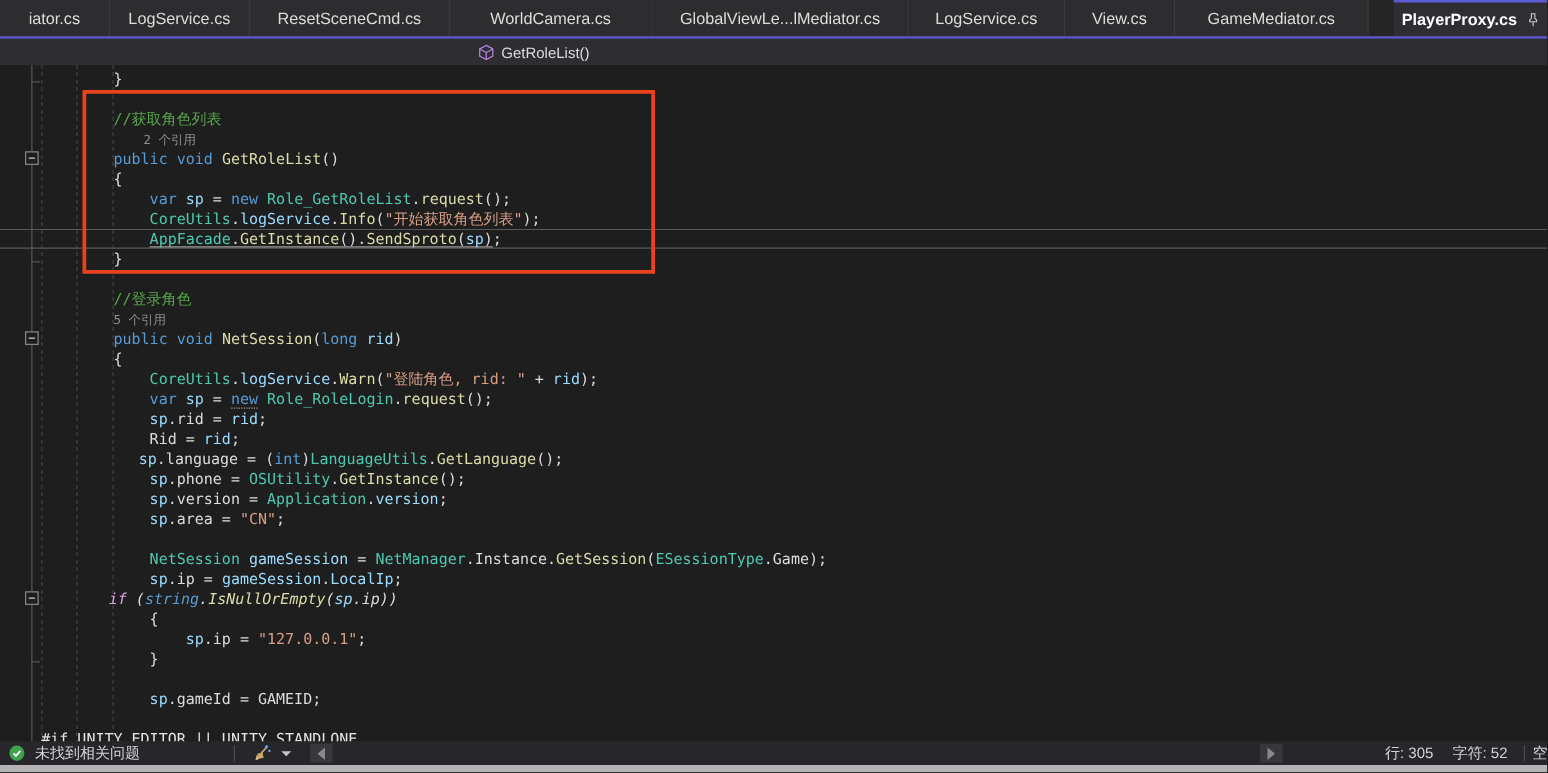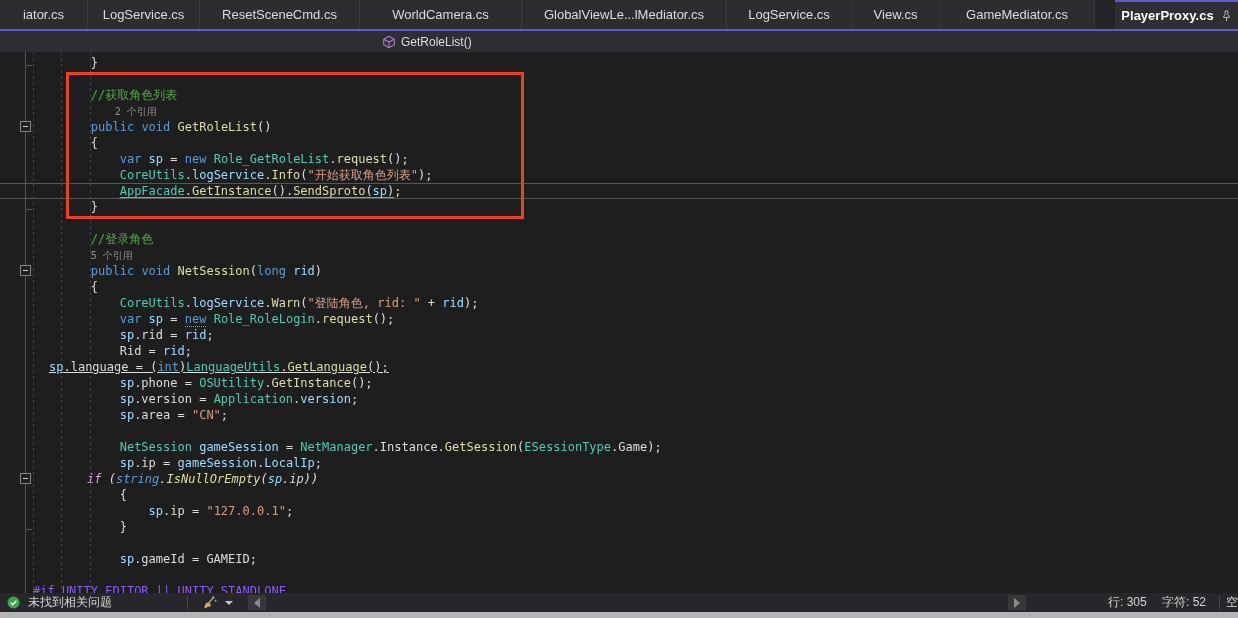--- a/index.html
+++ b/index.html
@@ -27,21 +27,21 @@
   .editor{position:absolute;left:0;top:52px;width:1238px;height:541px;background:#1e1e1e;overflow:hidden;}
   .guide{position:absolute;top:0;bottom:0;width:1px;z-index:0;
          background:repeating-linear-gradient(180deg,#3f3f46 0 3px,transparent 3px 6px);}
   .structline{position:absolute;left:25px;top:0;bottom:0;width:1px;background:#555;z-index:0;}
   .code{position:absolute;left:0;top:3px;width:100%;z-index:1;}
   .line{position:relative;height:16px;line-height:16px;font-family:"DejaVu Sans Mono",monospace;
         font-size:12px;white-space:pre;color:#dcdcdc;}
   .line.cur{box-shadow:inset 0 1px 0 #585858, inset 0 -1px 0 #585858;}
   .sg-k{color:#569cd6}.sg-cf{color:#d8a0df}.sg-t{color:#4ec9b0}.sg-m{color:#dcdcaa}
   .sg-s{color:#d69d85}.sg-c{color:#57a64a}.sg-v{color:#9cdcfe}.sg-p{color:#dcdcdc}
-  .sg-pp{color:#8b5cf6}.sg-cl{color:#8f8f8f;font-size:10px}
+  .sg-pp{color:#e5e5e5}.sg-cl{color:#8f8f8f;font-size:10px}
   .u{text-decoration:underline;text-decoration-color:#9a9a9a;text-underline-offset:2px;}
   .du{border-bottom:1px dotted #9b9b9b;}
   .fold-box{position:absolute;left:20px;top:2px;width:11px;height:11px;background:#1e1e1e;
             border:1px solid #858585;box-sizing:border-box;z-index:2;cursor:pointer;}
   .fold-box::after{content:"";position:absolute;left:2px;top:4px;width:5px;height:1px;background:#cfcfcf;}
   .fold-tick{position:absolute;left:25px;top:10px;width:7px;height:1px;background:#555;}
   .red-box{position:absolute;left:66px;top:20px;width:458px;height:147px;border:3px solid #e8431c;
            box-sizing:border-box;z-index:3;pointer-events:none;}
   
   .healthbar{position:absolute;left:0;top:593px;width:1238px;height:19px;background:#27272b;
@@ -131,21 +131,21 @@
         <div class="line" style="padding-left: 90.8px;"><div class="fold-tick"></div><span class="sg-p">}</span></div>
         <div class="line" style="padding-left: 33px;"></div>
         <div class="line" style="padding-left: 90.8px;"><span class="sg-c">//登录角色</span></div>
         <div class="line" style="padding-left: 90.8px;"><span class="sg-cl">5 个引用</span></div>
         <div class="line" style="padding-left: 90.8px;"><div class="fold-box"></div><span class="sg-k">public</span><span class="sg-p"> </span><span class="sg-k">void</span><span class="sg-p"> </span><span class="sg-m">NetSession</span><span class="sg-p">(</span><span class="sg-k">long</span><span class="sg-p"> </span><span class="sg-v">rid</span><span class="sg-p">)</span></div>
         <div class="line" style="padding-left: 90.8px;"><span class="sg-p">{</span></div>
         <div class="line" style="padding-left: 119.7px;"><span class="sg-t">CoreUtils</span><span class="sg-p">.</span><span class="sg-v">logService</span><span class="sg-p">.</span><span class="sg-m">Warn</span><span class="sg-p">(</span><span class="sg-s">"登陆角色, rid: "</span><span class="sg-p"> + </span><span class="sg-v">rid</span><span class="sg-p">);</span></div>
         <div class="line" style="padding-left: 119.7px;"><span class="sg-k">var</span><span class="sg-p"> </span><span class="sg-v">sp</span><span class="sg-p"> = </span><span class="sg-k du">new</span><span class="sg-p"> </span><span class="sg-t">Role_RoleLogin</span><span class="sg-p">.</span><span class="sg-m">request</span><span class="sg-p">();</span></div>
         <div class="line" style="padding-left: 119.7px;"><span class="sg-v">sp</span><span class="sg-p">.rid = </span><span class="sg-v">rid</span><span class="sg-p">;</span></div>
         <div class="line" style="padding-left: 119.7px;"><span class="sg-p">Rid = </span><span class="sg-v">rid</span><span class="sg-p">;</span></div>
-        <div class="line" style="padding-left: 49px; text-decoration: underline;"><span class="sg-v">sp</span><span class="sg-p">.language = (</span><span class="sg-k">int</span><span class="sg-p">)</span><span class="sg-t">LanguageUtils</span><span class="sg-p">.</span><span class="sg-m">GetLanguage</span><span class="sg-p">();</span></div>
+        <div class="line" style="padding-left: 111px;"><span class="sg-v">sp</span><span class="sg-p">.language = (</span><span class="sg-k">int</span><span class="sg-p">)</span><span class="sg-t">LanguageUtils</span><span class="sg-p">.</span><span class="sg-m">GetLanguage</span><span class="sg-p">();</span></div>
         <div class="line" style="padding-left: 119.7px;"><span class="sg-v">sp</span><span class="sg-p">.phone = </span><span class="sg-t">OSUtility</span><span class="sg-p">.</span><span class="sg-m">GetInstance</span><span class="sg-p">();</span></div>
         <div class="line" style="padding-left: 119.7px;"><span class="sg-v">sp</span><span class="sg-p">.version = </span><span class="sg-t">Application</span><span class="sg-p">.</span><span class="sg-v">version</span><span class="sg-p">;</span></div>
         <div class="line" style="padding-left: 119.7px;"><span class="sg-v">sp</span><span class="sg-p">.area = </span><span class="sg-s">"CN"</span><span class="sg-p">;</span></div>
         <div class="line" style="padding-left: 33px;"></div>
         <div class="line" style="padding-left: 119.7px;"><span class="sg-t">NetSession</span><span class="sg-p"> </span><span class="sg-v">gameSession</span><span class="sg-p"> = </span><span class="sg-t">NetManager</span><span class="sg-p">.Instance.</span><span class="sg-m">GetSession</span><span class="sg-p">(</span><span class="sg-t">ESessionType</span><span class="sg-p">.Game);</span></div>
         <div class="line" style="padding-left: 119.7px;"><span class="sg-v">sp</span><span class="sg-p">.ip = </span><span class="sg-v">gameSession</span><span class="sg-p">.</span><span class="sg-v">LocalIp</span><span class="sg-p">;</span></div>
         <div class="line" style="padding-left: 87px; font-style: italic;"><div class="fold-box"></div><span class="sg-cf">if</span><span class="sg-p"> (</span><span class="sg-k">string</span><span class="sg-p">.</span><span class="sg-m">IsNullOrEmpty</span><span class="sg-p">(</span><span class="sg-v">sp</span><span class="sg-p">.ip))</span></div>
         <div class="line" style="padding-left: 119.7px;"><span class="sg-p">{</span></div>
         <div class="line" style="padding-left: 148.6px;"><span class="sg-v">sp</span><span class="sg-p">.ip = </span><span class="sg-s">"127.0.0.1"</span><span class="sg-p">;</span></div>
         <div class="line" style="padding-left: 119.7px;"><div class="fold-tick"></div><span class="sg-p">}</span></div>

